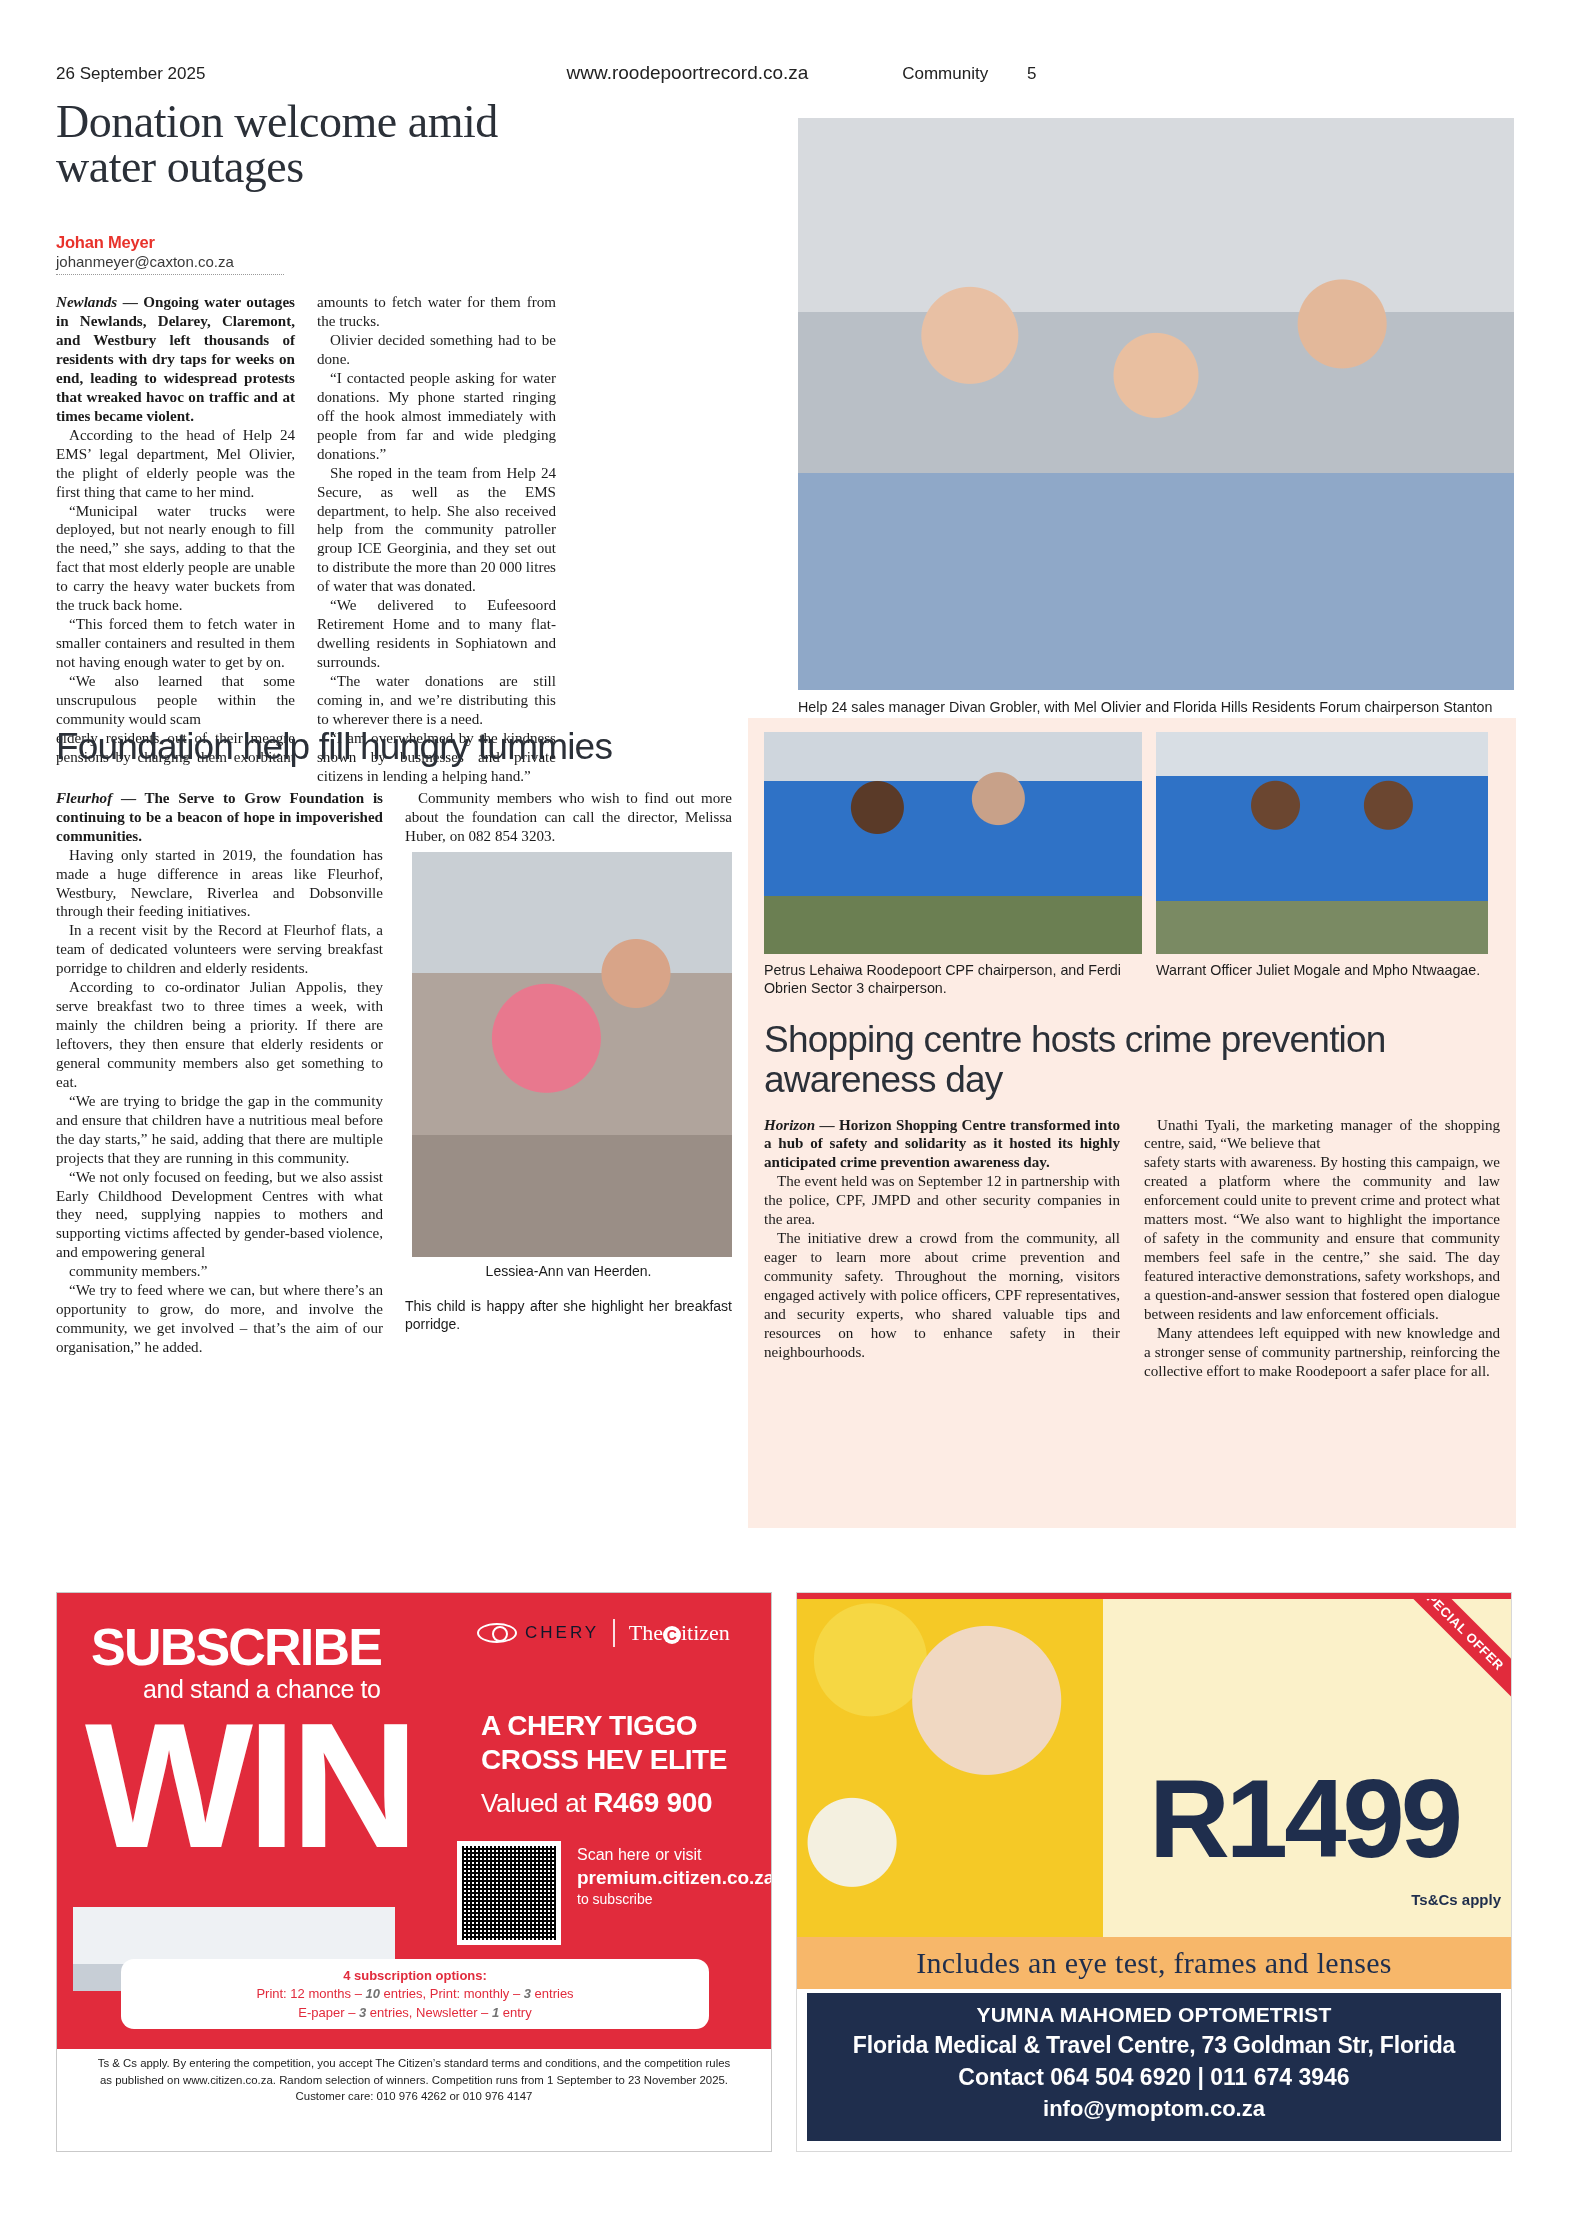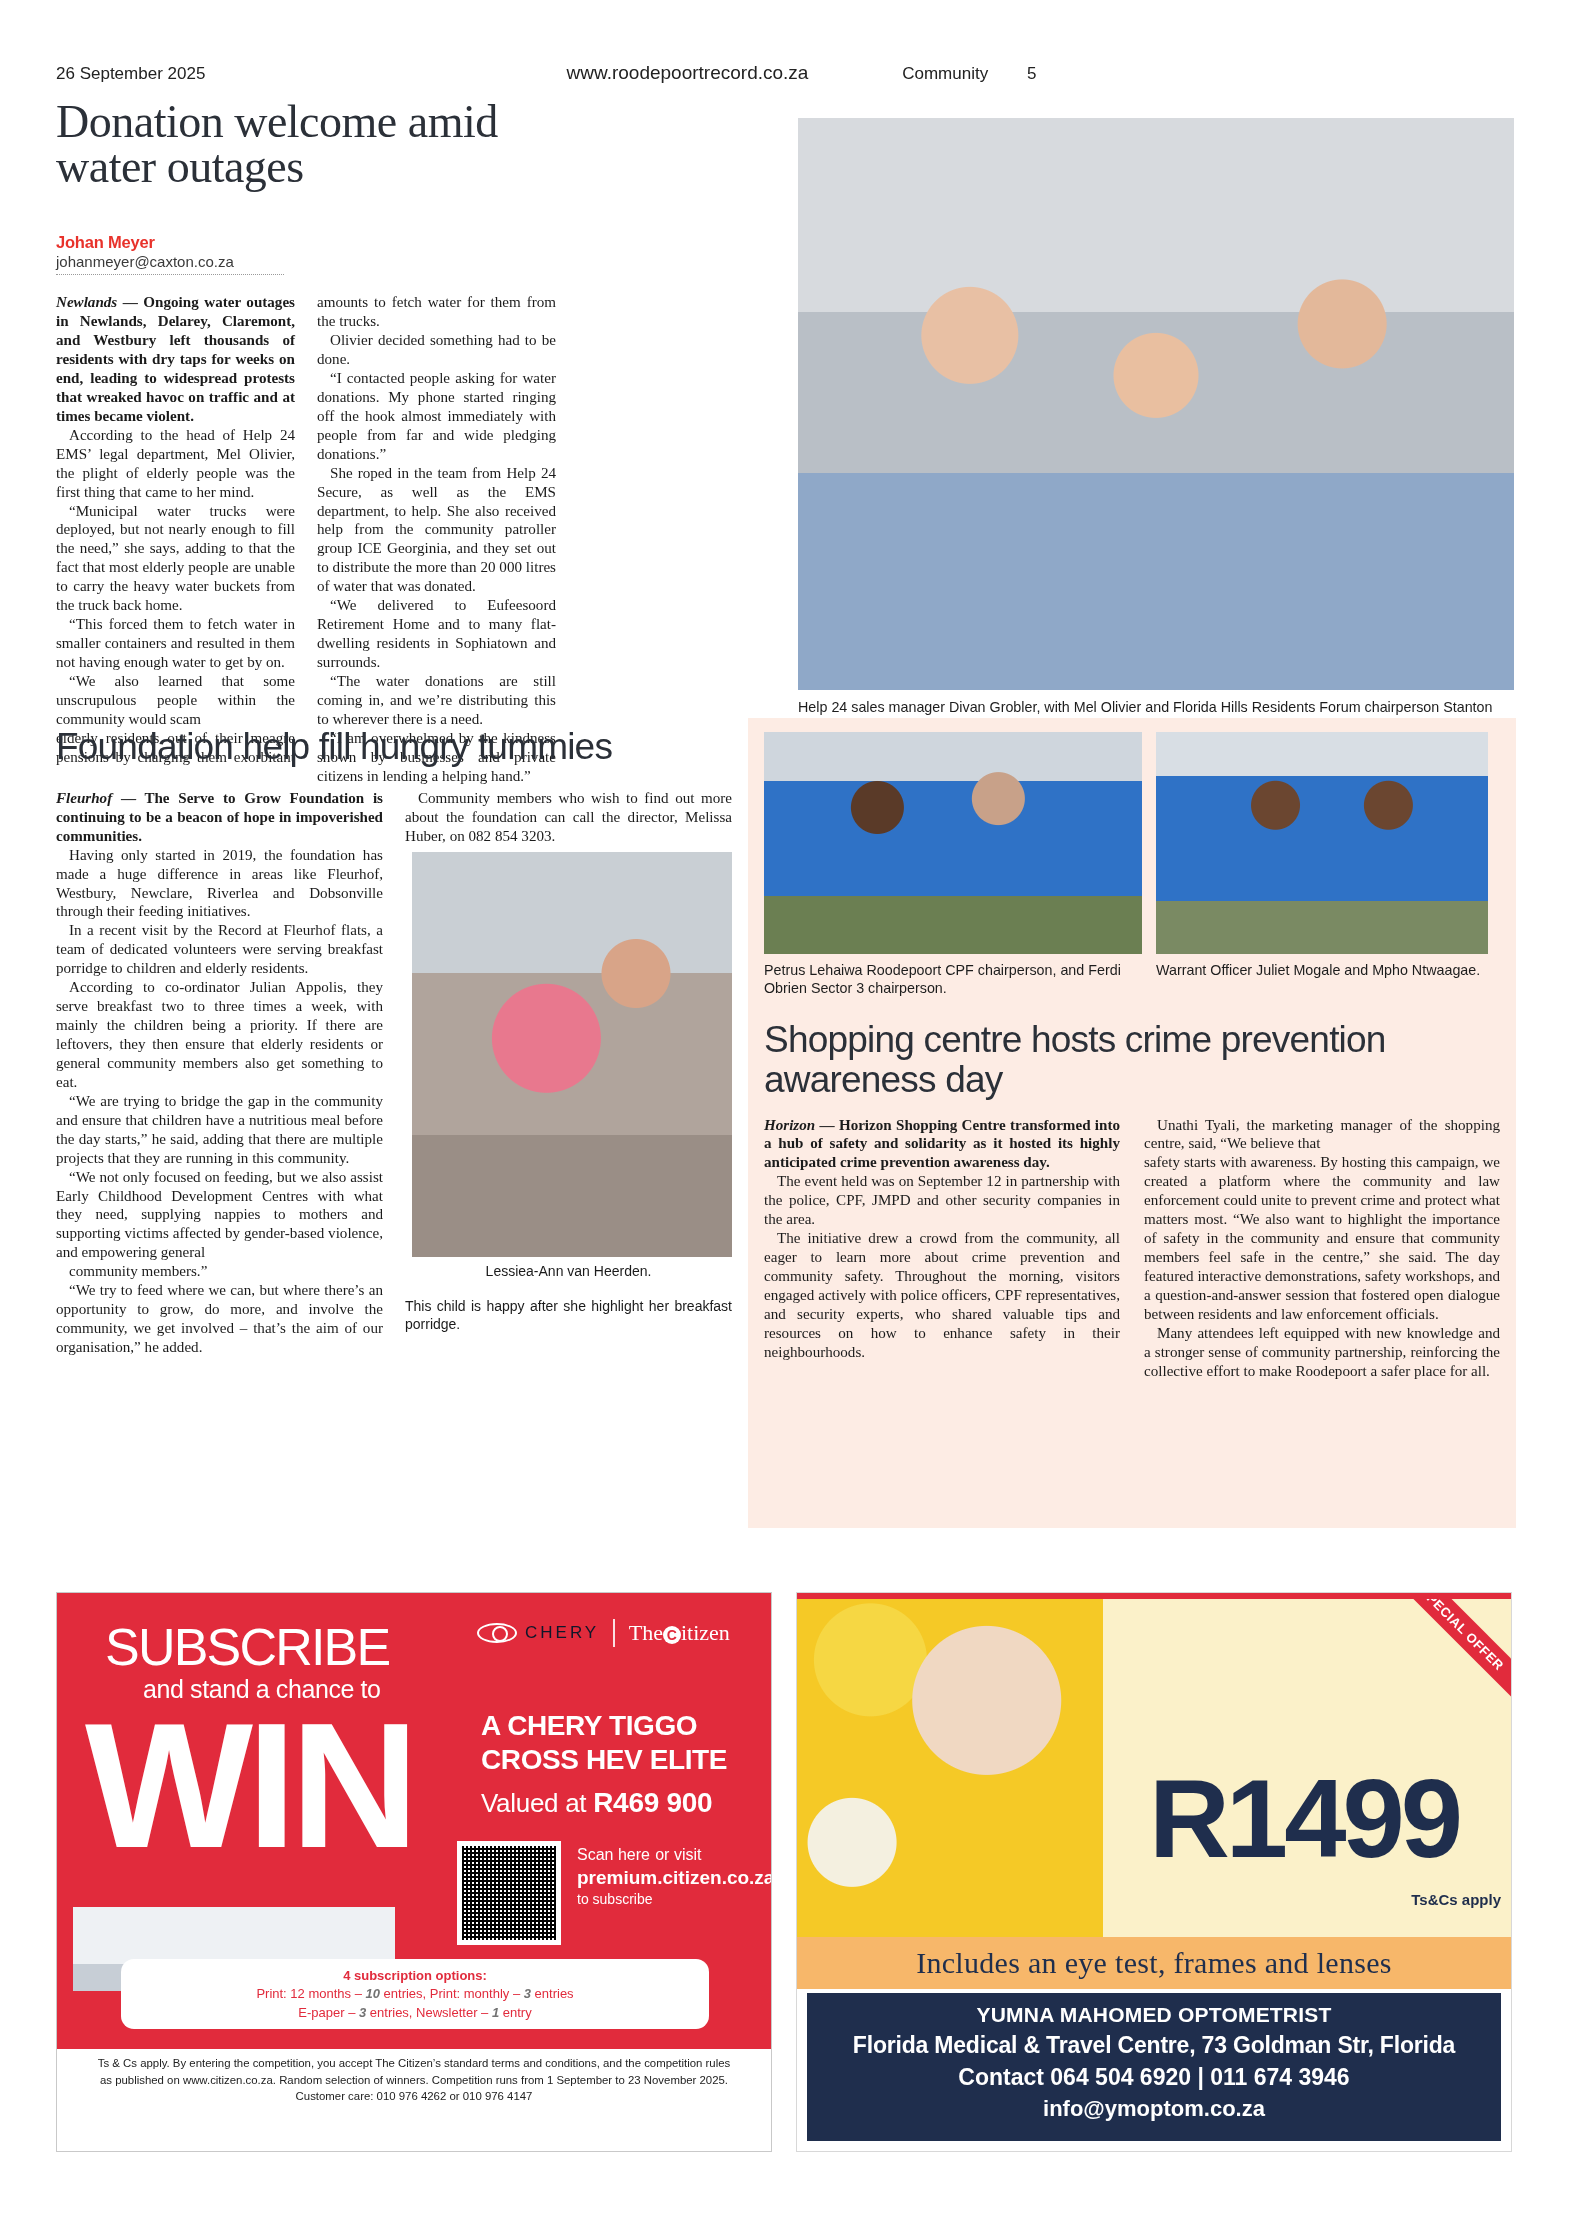--- a/index.html
+++ b/index.html
@@ -66,21 +66,21 @@
   #panel .cols { column-count: 2; column-gap: 24px; }
 
   
   #ads { position: absolute; left: 56px; top: 1592px; width: 1460px; height: 580px; display: flex; gap: 24px; }
   .ad { position: relative; overflow: hidden; }
 
   
   #ad-sub { width: 716px; height: 560px; border: 1px solid #c9c9c9; background: #fff;
             font-family: "Liberation Sans", sans-serif; }
   #ad-sub .red { position: absolute; left: 0; top: 0; right: 0; height: 456px; background: #e12b3c; overflow: hidden; }
-  .sub-word { position: absolute; left: 48px; top: 24px; color: #fff; font-weight: normal;
+  .sub-word { position: absolute; left: 34px; top: 24px; color: #fff; font-weight: bold;
               font-size: 52px; letter-spacing: -1.8px; }
   .sub-sub { position: absolute; left: 50px; top: 82px; color: #fff; font-size: 25px; letter-spacing: -0.4px; margin-left: 36px; }
   .win { position: absolute; left: 28px; top: 104px; color: #fff; font-weight: bold;
          font-size: 178px; letter-spacing: -6px; line-height: 1; font-family: "Liberation Sans", sans-serif; }
   .chery { position: absolute; left: 420px; top: 26px; display: flex; align-items: center; gap: 14px; }
   .chery .logo { display: flex; align-items: center; gap: 8px; color: #0f172a; }
   .chery .logo .mark { width: 40px; height: 20px; border: 2.5px solid #fff; border-radius: 50%; position: relative; }
   .chery .logo .mark:after { content:""; position:absolute; left:13px; top:1px; width:12px; height:12px; border:2.5px solid #fff; border-radius:50%; }
   .chery .logo .txt { font-size: 17px; letter-spacing: 3px; }
   .chery .divider { width: 1.5px; height: 28px; background: #fff; opacity: .85; }

